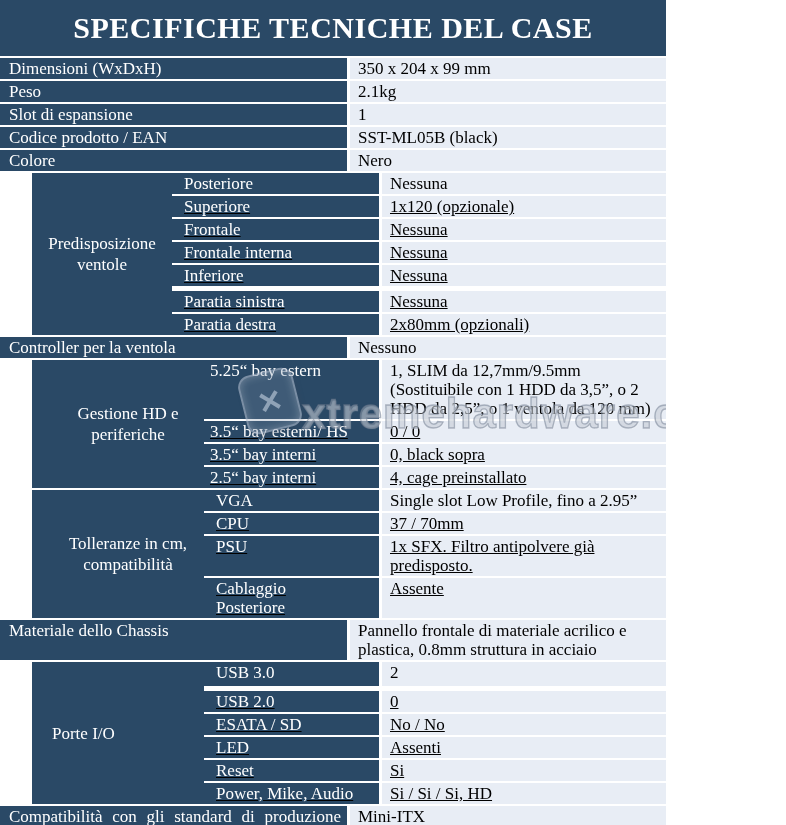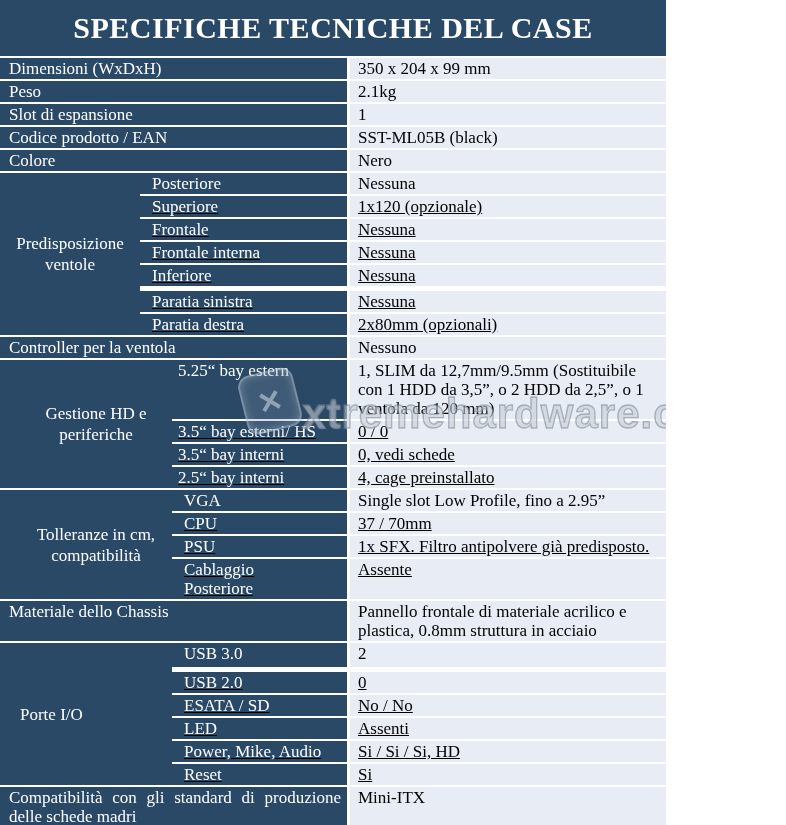--- a/index.html
+++ b/index.html
@@ -30,20 +30,21 @@
   .val {
     flex:1 1 auto; background:#e8edf5; color:#000;
     padding:1px 8px 1px 8px; line-height:19px;
   }
   
   .group { display:flex; align-items:stretch; }
   .glbl {
     box-sizing:border-box; background:#2a4966; color:#ffffff;
     display:flex; flex-direction:column; justify-content:center;
     line-height:21px;
+    margin-left:32px;
   }
   .g1 .glbl { width:140px; flex:0 0 140px; align-items:center; text-align:center; }
   .g2 .glbl { width:172px; flex:0 0 172px; padding-left:20px; align-items:flex-start; text-align:center; }
   .gbody { flex:1 1 auto; display:flex; flex-direction:column;justify-content:space-between; }
   .srow { display:flex; align-items:stretch; flex:1 0 auto; }
   .srow + .srow { border-top:2px solid #ffffff;text-decoration:underline; }
   .srow.thick { border-top-width:5px; }
   .slbl {
     box-sizing:border-box; background:#2a4966; color:#ffffff;
     padding:1px 4px 1px 12px; line-height:19px;
@@ -156,21 +157,21 @@
       <div class="srow">
         <div class="slbl">5.25“ bay estern</div>
         <div class="val">1, SLIM da 12,7mm/9.5mm (Sostituibile con 1 HDD da 3,5”, o 2 HDD da 2,5”, o 1 ventola da 120 mm)</div>
       </div>
       <div class="srow">
         <div class="slbl">3.5“ bay esterni/ HS</div>
         <div class="val">0 / 0</div>
       </div>
       <div class="srow">
         <div class="slbl">3.5“ bay interni</div>
-        <div class="val">0, vedi schede</div>
+        <div class="val">0, black sopra</div>
       </div>
       <div class="srow">
         <div class="slbl">2.5“ bay interni</div>
         <div class="val">4, cage preinstallato</div>
       </div>
     </div>
   </div>
 
   <div class="section group g2">
     <div class="glbl">Tolleranze in cm, compatibilità</div>
@@ -212,26 +213,26 @@
       </div>
       <div class="srow">
         <div class="slbl">ESATA / SD</div>
         <div class="val">No / No</div>
       </div>
       <div class="srow">
         <div class="slbl">LED</div>
         <div class="val">Assenti</div>
       </div>
       <div class="srow">
+        <div class="slbl">Reset</div>
+        <div class="val">Si</div>
+      </div>
+      <div class="srow">
         <div class="slbl">Power, Mike, Audio</div>
         <div class="val">Si / Si / Si, HD</div>
-      </div>
-      <div class="srow">
-        <div class="slbl">Reset</div>
-        <div class="val">Si</div>
       </div>
     </div>
   </div>
 
   <div class="section row bottom-row">
     <div class="lbl justify">Compatibilità con gli standard di produzione delle schede madri</div>
     <div class="val">Mini-ITX</div>
   </div>
 
   <div class="watermark">

